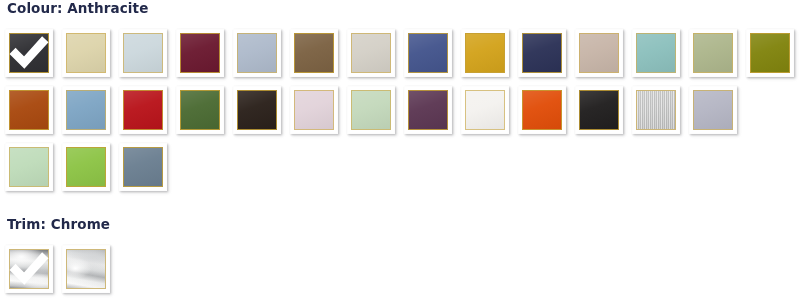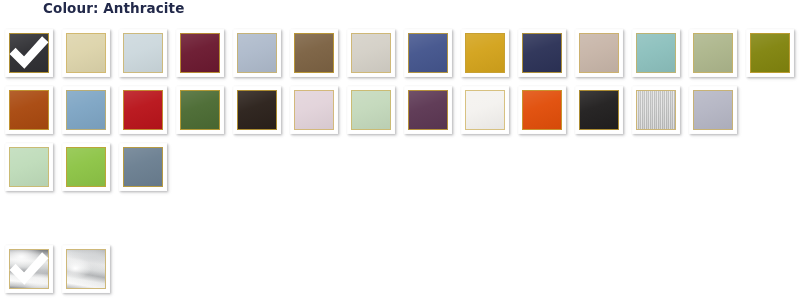--- a/index.html
+++ b/index.html
@@ -26,21 +26,21 @@
 
   .section-label {
     font-size: 13.5px;
     font-weight: bold;
     color: #22294a;
     letter-spacing: 0.1px;
     line-height: 1;
     white-space: nowrap;
   }
 
-  #colour-label { position: absolute; left: 7px; top: 2px; margin-left: 36px; }
+  #colour-label { position: absolute; left: 7px; top: 2px; }
   #trim-label   { position: absolute; left: 7px; top: 218px; }
 
   .swatch-grid {
     position: absolute;
     left: 5px;
     display: flex;
     flex-wrap: wrap;
     width: 800px;
   }
   #colour-grid { top: 29px; }
@@ -259,20 +259,21 @@
         <div class="swatch-chip" style="background:#bfdcba;"></div>
       </div>
       <div class="swatch" title="Apple Green">
         <div class="swatch-chip" style="background:#8dc446;"></div>
       </div>
       <div class="swatch" title="Slate Blue Grey">
         <div class="swatch-chip" style="background:#6b7f91;"></div>
       </div>
     </div>
 
+  <div class="section-label" id="trim-label">Trim: Chrome</div>
 
   <div class="swatch-grid" id="trim-grid">
       <div class="swatch selected light" title="Chrome">
         <div class="swatch-chip texture-chrome" style="background:#c9cbcc;"></div>
         <span class="check">
           <svg viewBox="0 0 48 48" xmlns="http://www.w3.org/2000/svg">
             <path d="M10 25 L19 34 L38 13" fill="none" stroke="#ffffff" stroke-width="9" stroke-linecap="square" stroke-linejoin="miter"></path>
           </svg>
         </span>
       </div>

